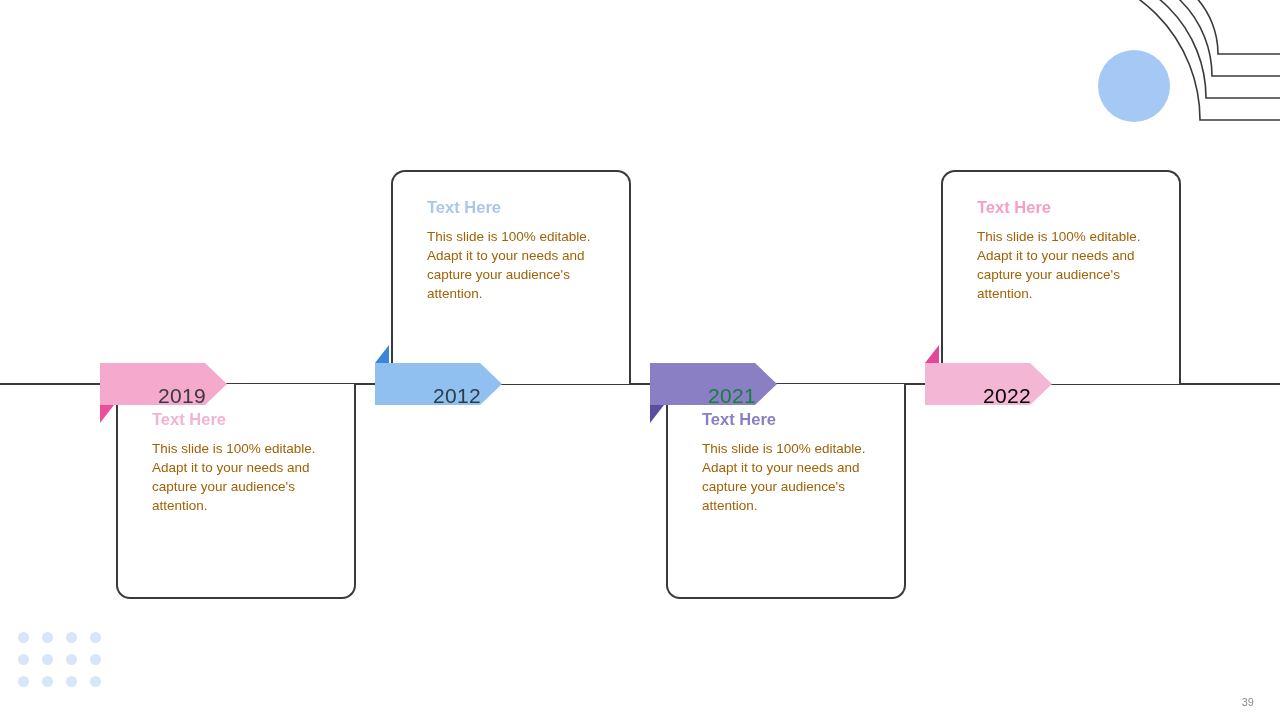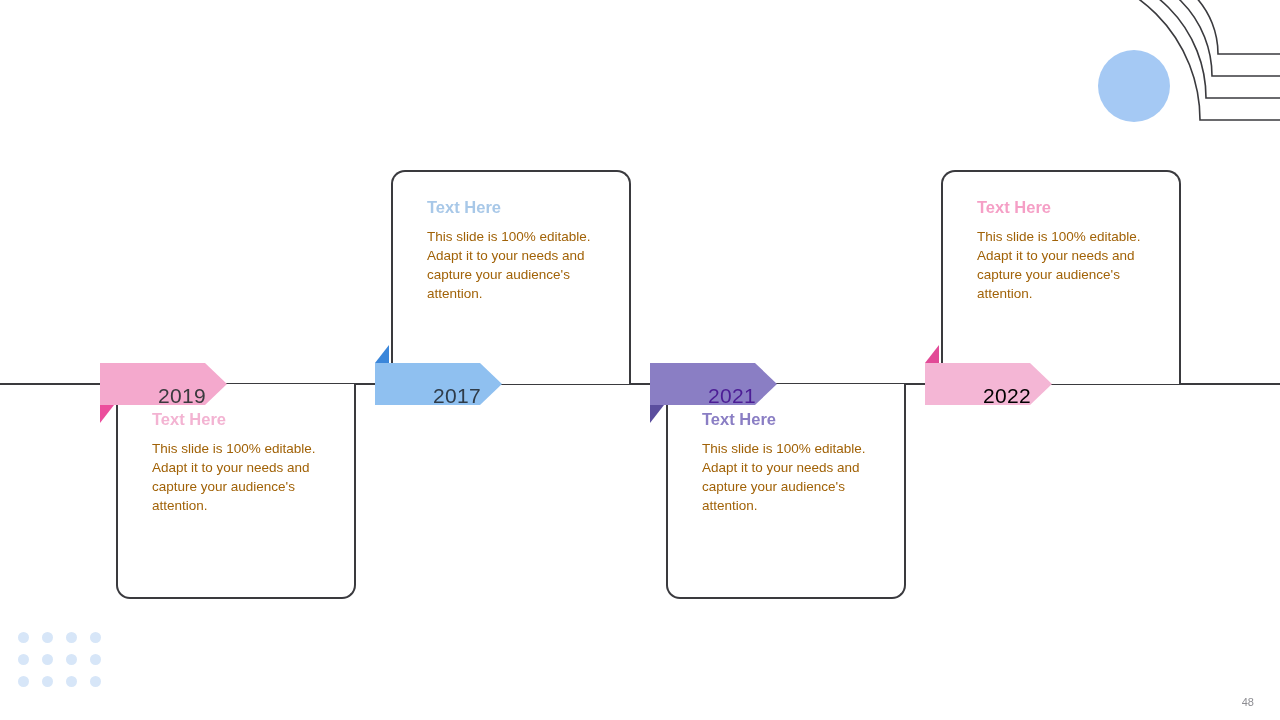--- a/index.html
+++ b/index.html
@@ -206,27 +206,27 @@
 
   <div class="banner" style="left:100px; top:363px; width:127px;">
     <div class="banner-fold down" style="background:#ec4e9c;"></div>
     <div class="banner-shape" style="background:#f4a9cd;"></div>
     <div class="banner-year" style="color:#3a3a3e;">2019</div>
   </div>
 
   <div class="banner" style="left:375px; top:363px; width:127px;">
     <div class="banner-fold up" style="background:#3a86da;"></div>
     <div class="banner-shape" style="background:#8fc0f0;"></div>
-    <div class="banner-year" style="color:#2f3b48;">2017</div>
+    <div class="banner-year" style="color:#2f3b48;">2012</div>
   </div>
 
   <div class="banner" style="left:650px; top:363px; width:127px;">
     <div class="banner-fold down" style="background:#5b4e9e;"></div>
     <div class="banner-shape" style="background:#8a7ec4;"></div>
-    <div class="banner-year" style="color:#4c1d95;">2021</div>
+    <div class="banner-year" style="color:#15803d;">2021</div>
   </div>
 
   <div class="banner" style="left:925px; top:363px; width:127px;">
     <div class="banner-fold up" style="background:#e24a97;"></div>
     <div class="banner-shape" style="background:#f4b6d5;"></div>
     <div class="banner-year" style="color:#000000;">2022</div>
   </div>
 
   <div class="dot-grid">
     <i></i>
@@ -236,15 +236,15 @@
     <i></i>
       <i></i>
       <i></i>
       <i></i>
     <i></i>
       <i></i>
       <i></i>
       <i></i>
   </div>
 
-  <div class="page-number">48</div>
+  <div class="page-number">39</div>
 
 </div>
 
 </body></html>

